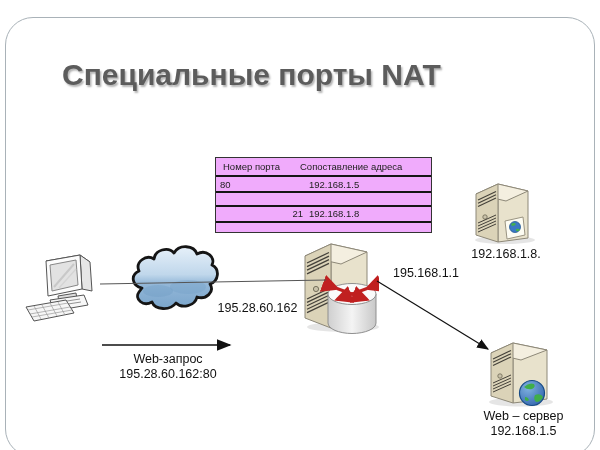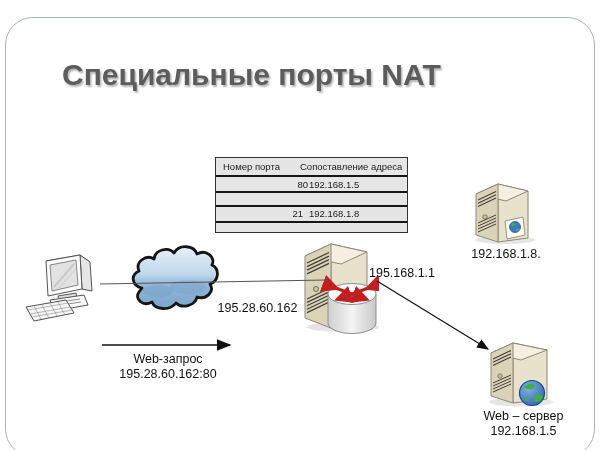--- a/index.html
+++ b/index.html
@@ -13,21 +13,21 @@
   }
   .title {
     position:absolute; left:62px; top:46px;
     font-size:30px; font-weight:bold; color:#5c5c5c;
     letter-spacing:0px; text-shadow:1.5px 2px 2px rgba(0,0,0,0.30);
     white-space:nowrap;
   }
   
   .tbl {
     position:absolute; left:215px; top:145px; width:191px; height:74px;
-    border:1px solid #333; background:#e5e5e5; font-size:9.5px; color:#222;
+    border:1px solid #333; background:#f0abfc; font-size:9.5px; color:#222;padding-left:24px;
   }
   .tline { position:absolute; left:0; right:0; height:2px; background:#151515; }
   .tcell { position:absolute; line-height:13px; white-space:nowrap; }
   
   .lbl { position:absolute; color:#111; font-size:12.5px; line-height:15px; text-align:center; white-space:nowrap; }
   .icon-svg { position:absolute; z-index:1; }
   .overlay { position:absolute; left:0; top:0; z-index:5; pointer-events:none; }
   .lbl { z-index:6; }
   .tbl { z-index:4; }
 </style>
@@ -39,21 +39,21 @@
 
   <div class="title">Специальные порты NAT</div>
 
   <div class="tbl">
     <div class="tline" style="top:17px"></div>
     <div class="tline" style="top:33px"></div>
     <div class="tline" style="top:47px"></div>
     <div class="tline" style="top:63px"></div>
     <div class="tcell" style="left:7px; top:2px;">Номер порта</div>
     <div class="tcell" style="left:84px; top:2px;">Сопоставление адреса</div>
-    <div class="tcell" style="left:16px; top:20px; width:76px; text-align:right;">80</div>
+    <div class="tcell" style="left:4px; top:20px; width:76px; ">80</div>
     <div class="tcell" style="left:93px; top:20px;">192.168.1.5</div>
     <div class="tcell" style="left:11px; top:49px; width:76px; text-align:right;">21</div>
     <div class="tcell" style="left:93px; top:49px;">192.168.1.8</div>
   </div>
 
   <svg class="icon-svg" style="left:24px; top:235px;" width="90" height="84" viewBox="0 0 90 84">
     <g stroke="#555" stroke-width="1" stroke-linejoin="round">
       <polygon points="22,14 56,8 66,15 32,22" fill="#f1f1f1"></polygon>
       <polygon points="56,8 66,15 68,44 58,42" fill="#e6e6e6"></polygon>
       <polygon points="22,14 56,8 58,42 24,49" fill="#fcfcfc"></polygon>
@@ -199,21 +199,21 @@
         <polygon points="0,0 10,4 0,8" fill="#111"></polygon>
       </marker>
     </defs>
     <line x1="100" y1="272" x2="326" y2="268" stroke="#555" stroke-width="1"></line>
     <line x1="377" y1="269" x2="488" y2="337" stroke="#111" stroke-width="1.2" marker-end="url(#ah)"></line>
     <line x1="102" y1="333" x2="230" y2="333" stroke="#111" stroke-width="1.5" marker-end="url(#ah)"></line>
   </svg>
 
   <div class="lbl" style="left:205px; top:289px; width:105px;">195.28.60.162</div>
 
-  <div class="lbl" style="left:369px; top:254px; text-align:left;">195.168.1.1</div>
+  <div class="lbl" style="left:369px; top:254px; text-align:left;padding-left:24px;">195.168.1.1</div>
 
 
   <div class="lbl" style="left:92px; top:340px; width:152px;">
     <div>Web-запрос</div>
     <div>195.28.60.162:80</div>
   </div>
 
   <div class="lbl" style="left:450px; top:235px; width:112px;">
     <div>192.168.1.8.</div>
   </div>

